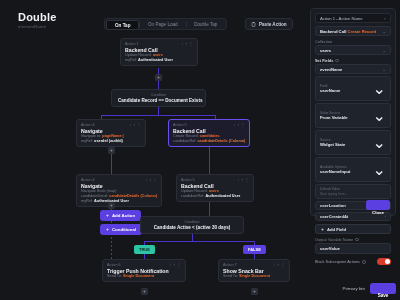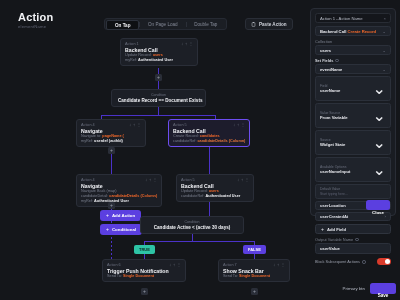--- a/index.html
+++ b/index.html
@@ -127,21 +127,21 @@
   .prim { font-size: 4.4px; color: #b9bdc8; }
   .save { width: 26px; height: 11px; background: #5b3fe0; border-radius: 2.5px; text-align: center; }
   .save span { font-size: 4.6px; font-weight: bold; color: #fff; line-height: 11px; }
 </style>
 </head>
 <body>
 
 <div id="app">
 
   <div class="hdr">
-    <div class="hdr-title">Action</div>
+    <div class="hdr-title">Double</div>
     <div class="hdr-sub">elementName</div>
   </div>
 
   <div class="tabs">
     <div class="tab sel">On Tap</div>
     <div class="tab-div"></div>
     <div class="tab">On Page Load</div>
     <div class="tab-div"></div>
     <div class="tab">Double Tap</div>
   </div>

